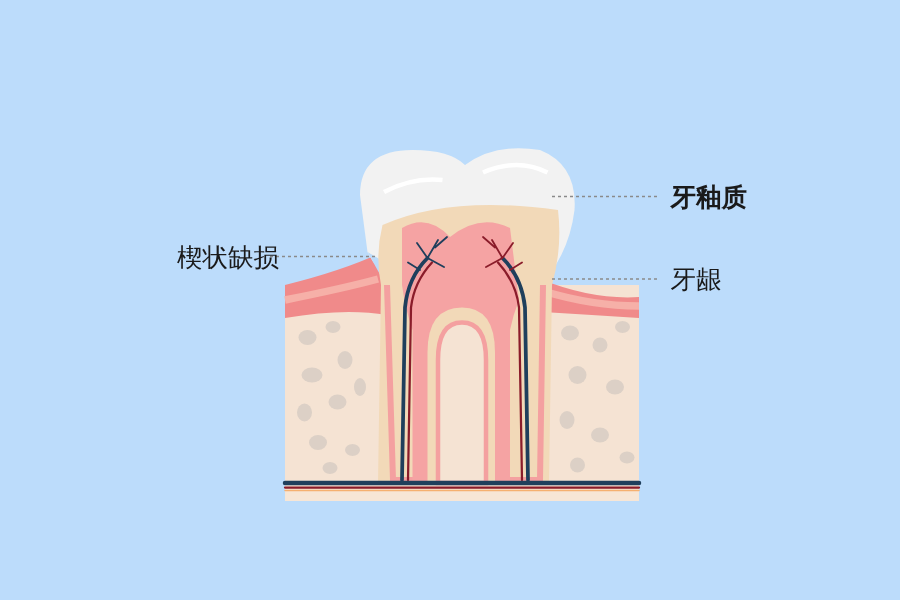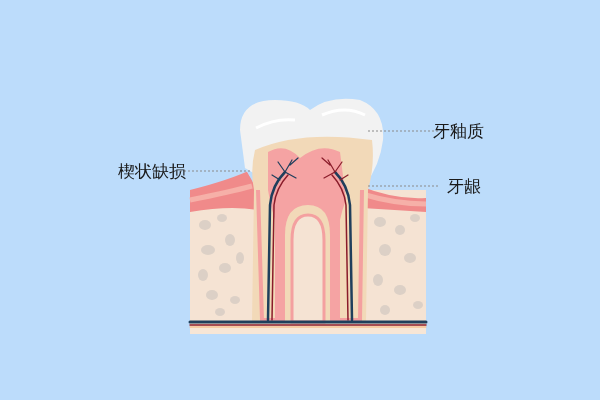--- a/index.html
+++ b/index.html
@@ -78,14 +78,14 @@
   </g>
 
   <g stroke="#8a8a8a" stroke-width="1" stroke-dasharray="2,2">
     <line x1="180" y1="171" x2="250" y2="171"></line>
     <line x1="368" y1="131" x2="440" y2="131"></line>
     <line x1="368" y1="186" x2="440" y2="186"></line>
   </g>
 </svg>
 
 <div class="label" style="left:118px;top:160px;">楔状缺损</div>
-<div class="label" style="left:433px;top:120px;">牙釉质</div>
+<div class="label" style="left:447px;top:120px;font-weight:bold;">牙釉质</div>
 <div class="label" style="left:447px;top:175px;text-align:center;">牙龈</div>
 
 </body></html>

